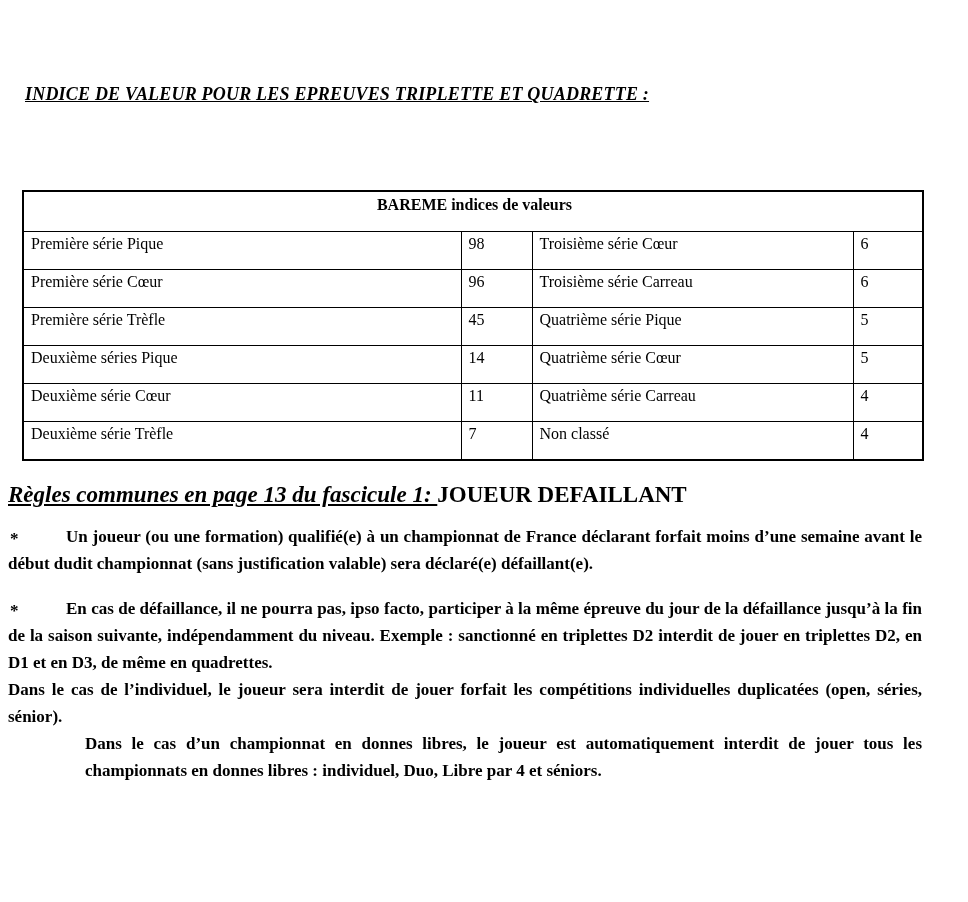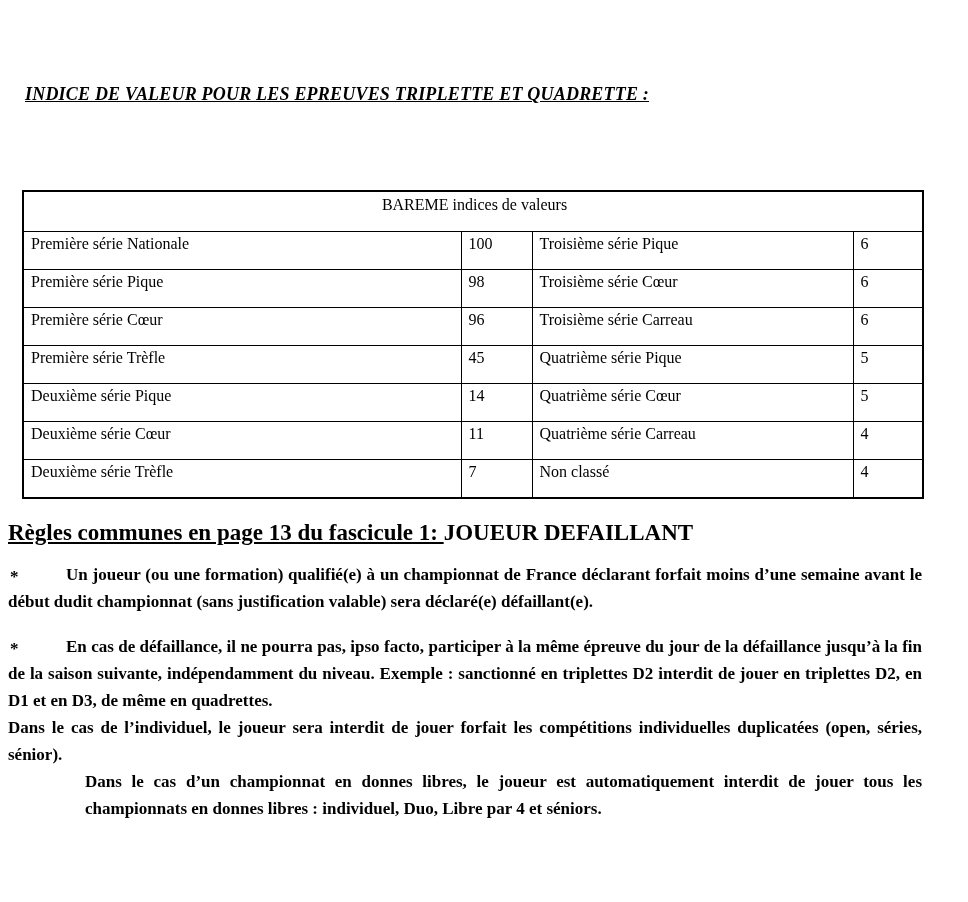--- a/index.html
+++ b/index.html
@@ -40,21 +40,21 @@
     border: 1.5px solid #000;
     vertical-align: top;
     font-size: 16px;
     padding: 3px 4px 0 7px;
     overflow: hidden;
     white-space: nowrap;
   }
   table.bareme th {
     height: 35px;
     text-align: center;
-    font-weight: normal;
+    font-weight: bold;
     padding-top: 4px;
   }
   table.bareme td {
     height: 34px; 
     font-weight: normal;
   }
   col.c-label1 { width: 438px; }
   col.c-val1   { width: 71px; }
   col.c-label2 { width: 321px; }
   col.c-val2   { width: 70px; }
@@ -63,20 +63,21 @@
     padding: 0 46px 0 8px;
   }
   
   .rules-heading {
     margin: 20px 0 0 0;
     font-size: 23px;
     font-weight: bold;
     line-height: 28px;
   }
   .rules-heading .h-italic {
+    font-style: italic;
     text-decoration: underline;
   }
   .rules-heading .h-plain {
     font-style: normal;
     text-decoration: none;
   }
   
   .content p {
     margin: 0;
     font-size: 17px;
@@ -112,45 +113,39 @@
         <col class="c-label2">
         <col class="c-val2">
     </colgroup>
     <thead>
       <tr>
         <th colspan="4">BAREME indices de valeurs</th>
       </tr>
     </thead>
     <tbody>
       <tr>
-        <td>Première série Nationale</td>
-        <td>100</td>
-        <td>Troisième série Pique</td>
-        <td>6</td>
-      </tr>
-      <tr>
         <td>Première série Pique</td>
         <td>98</td>
         <td>Troisième série Cœur</td>
         <td>6</td>
       </tr>
       <tr>
         <td>Première série Cœur</td>
         <td>96</td>
         <td>Troisième série Carreau</td>
         <td>6</td>
       </tr>
       <tr>
         <td>Première série Trèfle</td>
         <td>45</td>
         <td>Quatrième série Pique</td>
         <td>5</td>
       </tr>
       <tr>
-        <td>Deuxième série Pique</td>
+        <td>Deuxième séries Pique</td>
         <td>14</td>
         <td>Quatrième série Cœur</td>
         <td>5</td>
       </tr>
       <tr>
         <td>Deuxième série Cœur</td>
         <td>11</td>
         <td>Quatrième série Carreau</td>
         <td>4</td>
       </tr>

